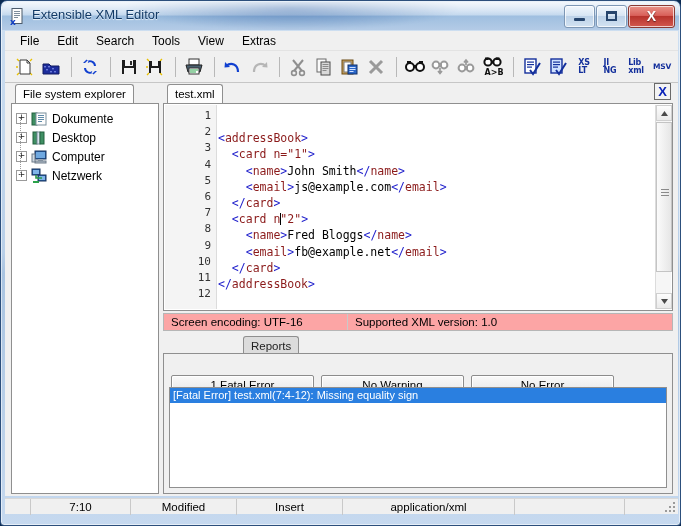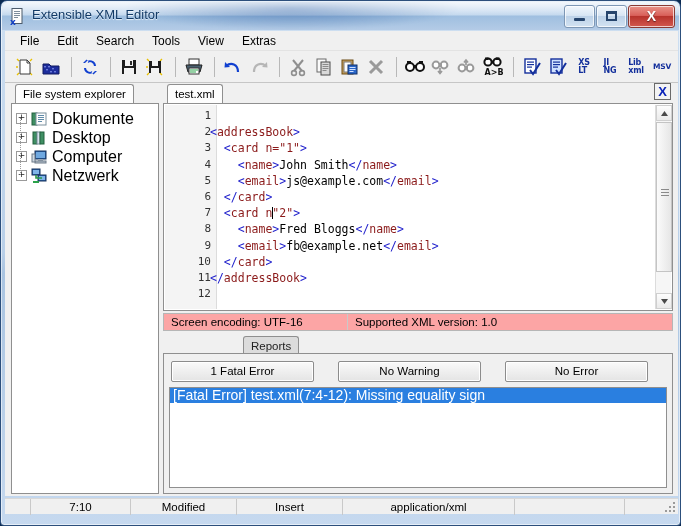--- a/index.html
+++ b/index.html
@@ -114,21 +114,21 @@
     box-shadow:inset 0 0 0 1px #fff;
     padding:5px 0 0 4px;
   }
   .tree-row{height:19px;display:flex;align-items:center;position:relative;}
   .tree-exp{
     width:9px;height:9px;border:1px solid #9a9a9a;background:#fff;
     font-size:9px;line-height:7px;text-align:center;color:#222;
     font-family:"DejaVu Sans",sans-serif;margin-right:4px;flex:none;
   }
   .tree-icon{width:16px;height:16px;margin-right:5px;flex:none;position:relative;}
-  .tree-label{font-size:16px;color:#000;white-space:nowrap;}
+  .tree-label{font-size:12px;color:#000;white-space:nowrap;}
   .tree-dots{
     position:absolute;left:4px;top:-10px;width:1px;height:19px;
     border-left:1px dotted #9a9a9a;
   }
   
   #right-pane{position:absolute;left:158px;top:0;width:510px;height:411px;}
   #ed-tabstrip{position:relative;height:20px;}
   #ed-close{
     position:absolute;right:2px;top:0;width:17px;height:17px;
     border:1px solid #6a6a6a;background:#f3f3f3;
@@ -142,22 +142,22 @@
   #gutter{
     position:absolute;left:1px;top:1px;width:52px;height:204px;
     background:#f4f4f4;border-right:1px solid #dcdcdc;box-sizing:border-box;
     padding-top:3px;text-align:right;
   }
   .lno{
     font-family:"DejaVu Sans Mono",monospace;font-size:11px;line-height:16.2px;
     color:#333;padding-right:5px;height:16.2px;
   }
   #code{
-    position:absolute;left:46px;top:1px;right:18px;height:204px;
-    padding-top:3px;overflow:hidden;
+    position:absolute;left:54px;top:1px;right:18px;height:204px;
+    padding-top:9px;overflow:hidden;
   }
   .cline{
     font-family:"DejaVu Sans Mono",monospace;font-size:11.5px;line-height:16.2px;
     height:16.2px;white-space:pre;color:#000;
   }
   .br{color:#2222cc;}
   .tg{color:#8b1a1a;}
   .caret{
     display:inline-block;width:1px;height:12px;background:#000;
     vertical-align:-2px;margin:0 -0.5px;
@@ -191,34 +191,34 @@
     font-size:11.5px;color:#000;padding:0 7px;height:16px;line-height:16px;
     white-space:nowrap;overflow:hidden;border-right:1px solid #c9c9c9;box-sizing:border-box;
   }
   
   #err-pane{position:absolute;left:0;top:250px;width:510px;height:161px;}
   #err-body{
     position:absolute;left:0;top:20px;width:510px;height:141px;
     background:#f0f0f0;border:1px solid #8f8f8f;box-sizing:border-box;
     padding:5px;
   }
-  .btnrow{display:flex;gap:24px;margin:2px 0 5px 2px;}
+  .btnrow{display:flex;gap:7px;margin:16px 0 5px 2px;}
   .pbtn{
     width:143px;height:21px;box-sizing:border-box;
     background:linear-gradient(to bottom,#fafafa,#e4e4e4);
     border:1px solid #8c8c8c;border-radius:2px;
     font-size:11.5px;line-height:19px;text-align:center;color:#000;
     box-shadow:inset 0 0 0 1px #fff;
   }
   #err-list{
     position:absolute;left:5px;top:33px;width:498px;height:101px;
     background:#fff;border:1px solid #8f8f8f;box-sizing:border-box;
   }
   .err-item{
-    background:#2a7fe0;color:#fff;font-size:14px;line-height:13px;
+    background:#2a7fe0;color:#fff;font-size:11px;line-height:13px;
     padding:1px 3px;white-space:nowrap;
   }
   
   #statusbar{
     position:absolute;left:4px;top:497px;width:673px;height:16px;
     background:#f0f0f0;border-top:1px solid #d8d8d8;box-sizing:border-box;
     display:flex;align-items:center;
   }
   .st-seg{
     height:16px;line-height:16px;font-size:11.5px;color:#000;

